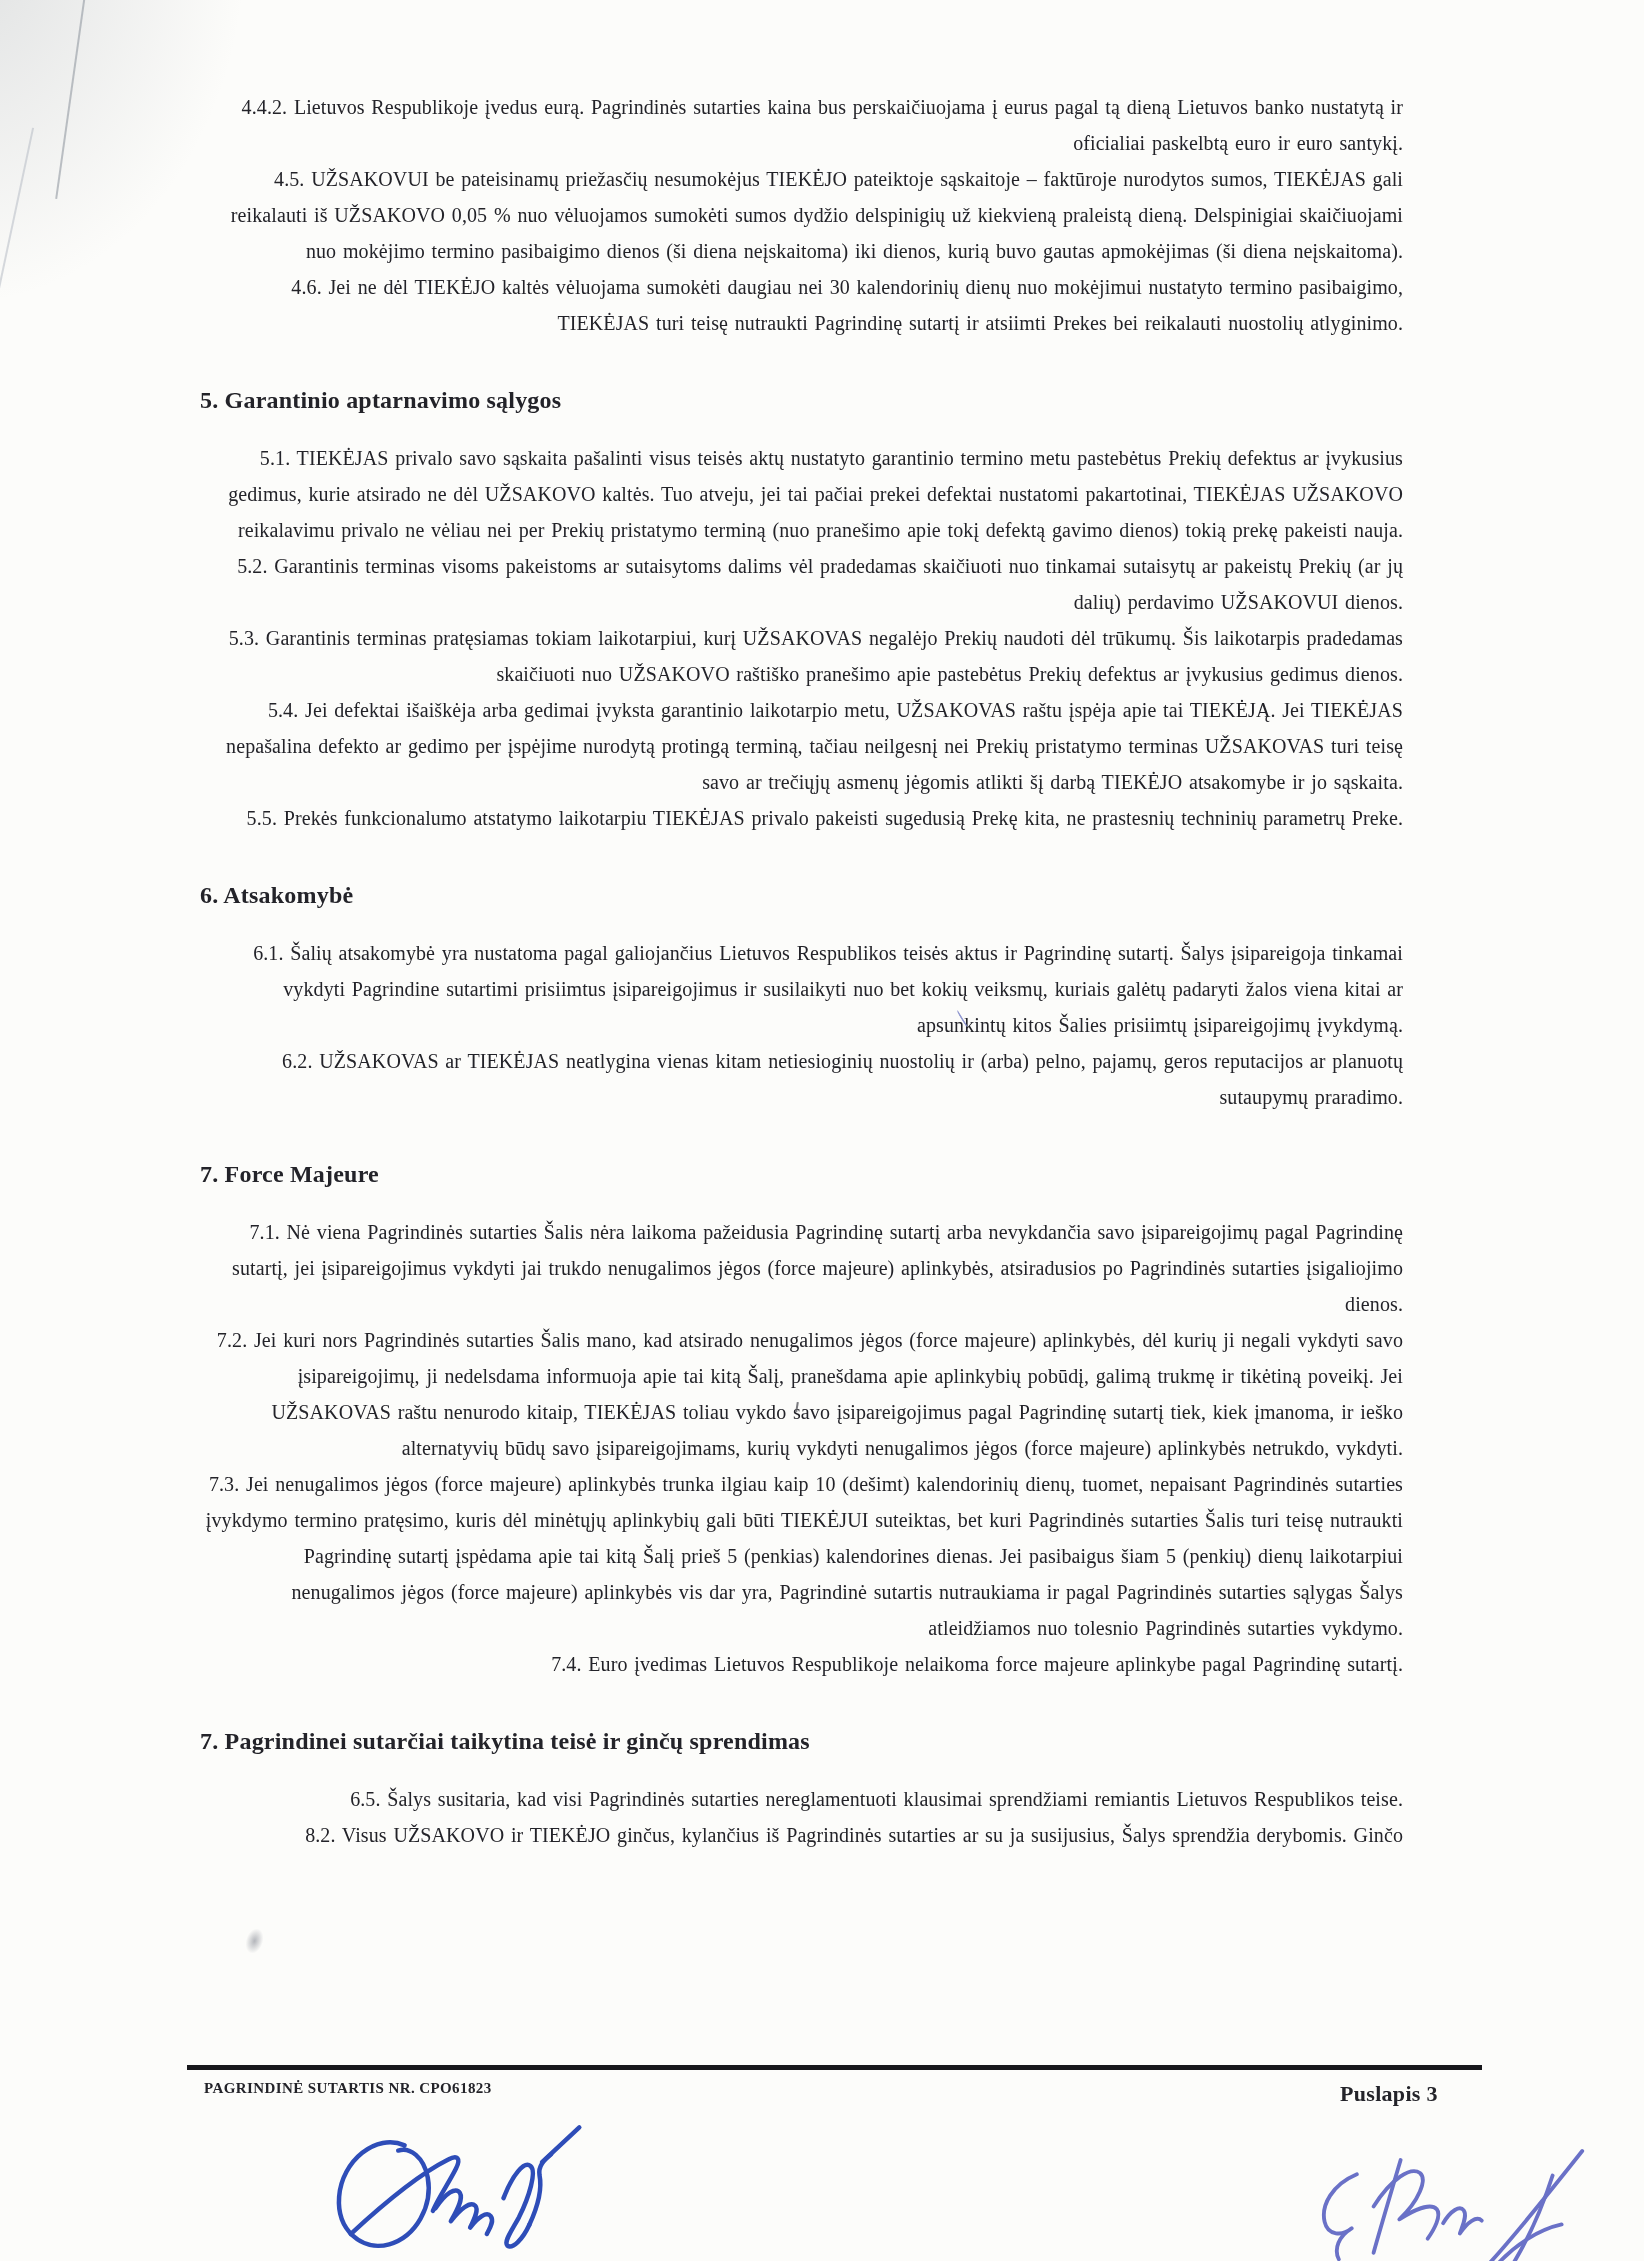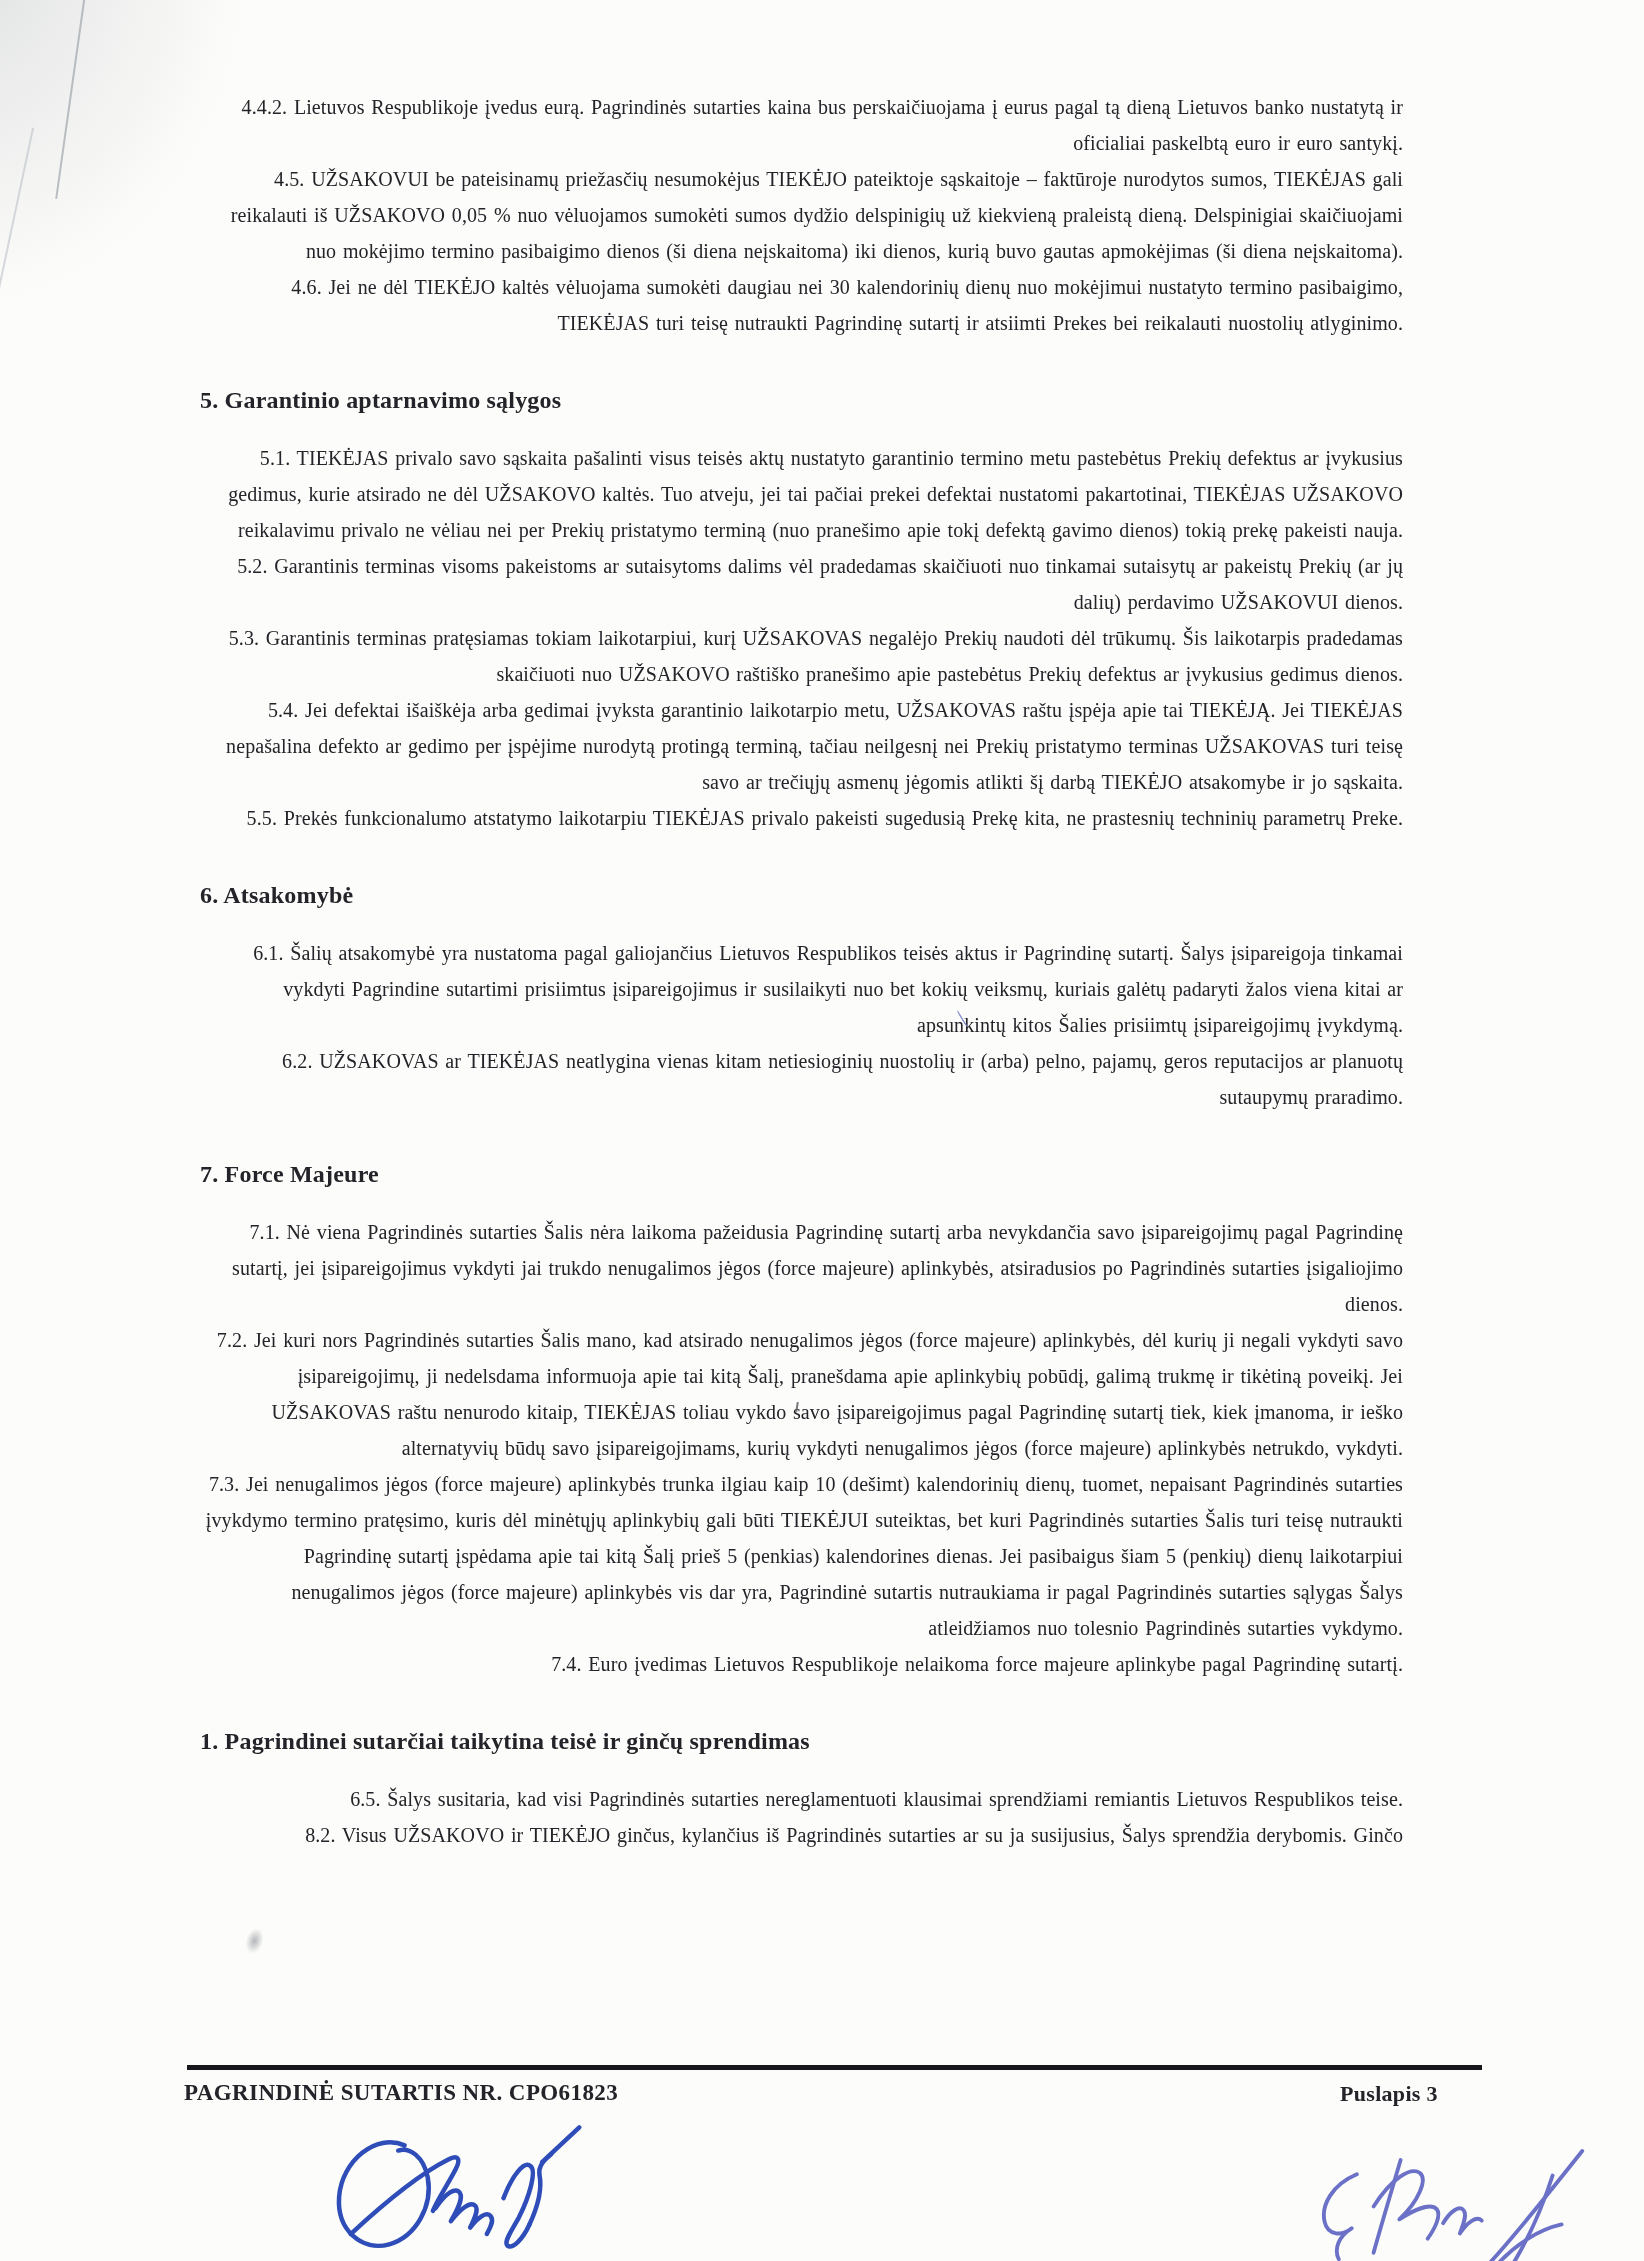--- a/index.html
+++ b/index.html
@@ -61,22 +61,22 @@
     left:246px; top:1928px; width:17px; height:26px;
     background:radial-gradient(ellipse at center, rgba(120,124,135,.55), rgba(120,124,135,0) 70%);
     transform:rotate(18deg);
   }
   
   .footer-rule {
     position:absolute; left:187px; top:2065px; width:1295px; height:4.5px;
     background:#17171b;
   }
   .footer-left {
-    position:absolute; left:184px; top:2080px;
-    font-size:23px; font-weight:bold; letter-spacing:0.4px;
+    position:absolute; left:204px; top:2080px;
+    font-size:15px; font-weight:bold; letter-spacing:0.4px;
   }
   .footer-right {
     position:absolute; left:1340px; top:2081px;
     font-size:22px; font-weight:bold; letter-spacing:0.3px;
   }
   .sig { position:absolute; }
   .sig path { fill:none; stroke:currentColor; stroke-linecap:round; stroke-linejoin:round; }
   .sig-left  { left:322px; top:2121px; width:277px; height:140px; }
   .sig-left path { stroke-width:7; }
   .sig-right { left:1295px; top:2138px; width:322px; height:124px; }
@@ -101,21 +101,21 @@
       <p class="para">5.4. Jei defektai išaiškėja arba gedimai įvyksta garantinio laikotarpio metu, UŽSAKOVAS raštu įspėja apie tai TIEKĖJĄ. Jei TIEKĖJAS nepašalina defekto ar gedimo per įspėjime nurodytą protingą terminą, tačiau neilgesnį nei Prekių pristatymo terminas UŽSAKOVAS turi teisę savo ar trečiųjų asmenų jėgomis atlikti šį darbą TIEKĖJO atsakomybe ir jo sąskaita.</p>
       <p class="para">5.5. Prekės funkcionalumo atstatymo laikotarpiu TIEKĖJAS privalo pakeisti sugedusią Prekę kita, ne prastesnių techninių parametrų Preke.</p>
       <h3 class="sec-head">6. Atsakomybė</h3>
       <p class="para">6.1. Šalių atsakomybė yra nustatoma pagal galiojančius Lietuvos Respublikos teisės aktus ir Pagrindinę sutartį. Šalys įsipareigoja tinkamai vykdyti Pagrindine sutartimi prisiimtus įsipareigojimus ir susilaikyti nuo bet kokių veiksmų, kuriais galėtų padaryti žalos viena kitai ar apsunkintų kitos Šalies prisiimtų įsipareigojimų įvykdymą.</p>
       <p class="para">6.2. UŽSAKOVAS ar TIEKĖJAS neatlygina vienas kitam netiesioginių nuostolių ir (arba) pelno, pajamų, geros reputacijos ar planuotų sutaupymų praradimo.</p>
       <h3 class="sec-head">7. Force Majeure</h3>
       <p class="para">7.1. Nė viena Pagrindinės sutarties Šalis nėra laikoma pažeidusia Pagrindinę sutartį arba nevykdančia savo įsipareigojimų pagal Pagrindinę sutartį, jei įsipareigojimus vykdyti jai trukdo nenugalimos jėgos (force majeure) aplinkybės, atsiradusios po Pagrindinės sutarties įsigaliojimo dienos.</p>
       <p class="para">7.2. Jei kuri nors Pagrindinės sutarties Šalis mano, kad atsirado nenugalimos jėgos (force majeure) aplinkybės, dėl kurių ji negali vykdyti savo įsipareigojimų, ji nedelsdama informuoja apie tai kitą Šalį, pranešdama apie aplinkybių pobūdį, galimą trukmę ir tikėtiną poveikį. Jei UŽSAKOVAS raštu nenurodo kitaip, TIEKĖJAS toliau vykdo savo įsipareigojimus pagal Pagrindinę sutartį tiek, kiek įmanoma, ir ieško alternatyvių būdų savo įsipareigojimams, kurių vykdyti nenugalimos jėgos (force majeure) aplinkybės netrukdo, vykdyti.</p>
       <p class="para">7.3. Jei nenugalimos jėgos (force majeure) aplinkybės trunka ilgiau kaip 10 (dešimt) kalendorinių dienų, tuomet, nepaisant Pagrindinės sutarties įvykdymo termino pratęsimo, kuris dėl minėtųjų aplinkybių gali būti TIEKĖJUI suteiktas, bet kuri Pagrindinės sutarties Šalis turi teisę nutraukti Pagrindinę sutartį įspėdama apie tai kitą Šalį prieš 5 (penkias) kalendorines dienas. Jei pasibaigus šiam 5 (penkių) dienų laikotarpiui nenugalimos jėgos (force majeure) aplinkybės vis dar yra, Pagrindinė sutartis nutraukiama ir pagal Pagrindinės sutarties sąlygas Šalys atleidžiamos nuo tolesnio Pagrindinės sutarties vykdymo.</p>
       <p class="para">7.4. Euro įvedimas Lietuvos Respublikoje nelaikoma force majeure aplinkybe pagal Pagrindinę sutartį.</p>
-      <h3 class="sec-head">1. Pagrindinei sutarčiai taikytina teisė ir ginčų sprendimas</h3>
+      <h3 class="sec-head">7. Pagrindinei sutarčiai taikytina teisė ir ginčų sprendimas</h3>
       <p class="para">6.5. Šalys susitaria, kad visi Pagrindinės sutarties nereglamentuoti klausimai sprendžiami remiantis Lietuvos Respublikos teise.</p>
       <p class="para">8.2. Visus UŽSAKOVO ir TIEKĖJO ginčus, kylančius iš Pagrindinės sutarties ar su ja susijusius, Šalys sprendžia derybomis. Ginčo</p>
     </div>
 
   <div class="artifact pen-tick"></div>
   <div class="artifact small-mark"></div>
   <div class="artifact smudge"></div>
 
   <div class="footer-rule"></div>
   <div class="footer-left">PAGRINDINĖ SUTARTIS NR. CPO61823</div>

